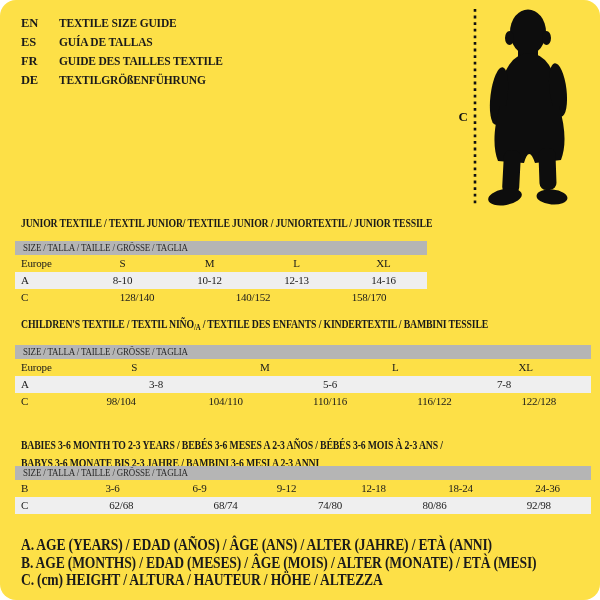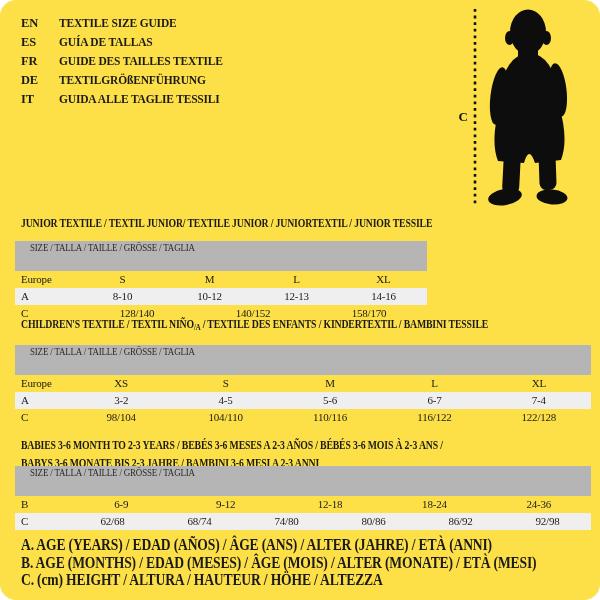--- a/index.html
+++ b/index.html
@@ -19,21 +19,21 @@
 
   
   .figure{position:absolute;top:0;left:440px;width:160px;height:220px;}
 
   
   .tbl-title{position:absolute;left:21px;font-weight:bold;font-size:11.5px;line-height:18px;white-space:nowrap;}
   .sub{font-size:8px;vertical-align:-2px;}
 
   
   .tbl{position:absolute;left:15px;font-size:11px;}
-  .bar{height:30px;line-height:14px;background:#b5b5b5;color:#2a2a2a;padding-left:15px;font-size:10.5px;overflow:hidden;}
+  .bar{height:14px;line-height:14px;background:#b5b5b5;color:#2a2a2a;padding-left:8px;font-size:10.5px;overflow:hidden;}
   .row{display:flex;height:17px;line-height:17px;}
   .row.shade{background:#efefef;}
   .lbl{padding-left:6px;}
   .t1 .lbl{width:58px;}
   .t2 .lbl,.t3 .lbl{width:48px;}
   .cell{flex:1;text-align:center;}
 
   
   .footnotes{position:absolute;top:536px;left:21px;font-weight:bold;font-size:16px;line-height:17.5px;}
   .fn-line{height:17.5px;}
@@ -52,24 +52,20 @@
       <span class="lang-code">ES</span>
       <span class="cond92">GUÍA DE TALLAS</span>
     </div>
     <div class="lang-row">
       <span class="lang-code">FR</span>
       <span class="cond92">GUIDE DES TAILLES TEXTILE</span>
     </div>
     <div class="lang-row">
       <span class="lang-code">DE</span>
       <span class="cond92">TEXTILGRÖßENFÜHRUNG</span>
-    </div>
-    <div class="lang-row">
-      <span class="lang-code">IT</span>
-      <span class="cond92">GUIDA ALLE TAGLIE TESSILI</span>
     </div>
   </div>
 
   <div class="figure">
     <svg viewBox="0 0 160 220" width="160" height="220" xmlns="http://www.w3.org/2000/svg">
       <line x1="35" y1="9" x2="35" y2="206" stroke="#111" stroke-width="2.6" stroke-dasharray="2.8 3.8"></line>
       <text x="23" y="121" text-anchor="middle" font-size="13" font-weight="bold" fill="#111">C</text>
       <g fill="#0d0d0d">
         <ellipse cx="88" cy="32" rx="18" ry="22.5"></ellipse>
         <ellipse cx="69.5" cy="38" rx="4.5" ry="7"></ellipse>
@@ -118,33 +114,30 @@
 
   <div class="tbl-title" style="top:315px;">
     <span class="cond"><span>CHILDREN'S TEXTILE / TEXTIL NIÑO</span><span class="sub">/A</span><span> / TEXTILE DES ENFANTS / KINDERTEXTIL / BAMBINI TESSILE</span></span>
   </div>
   <div class="tbl t2" style="top:345px;width:576px;">
     <div class="bar">
       <span class="cond">SIZE / TALLA / TAILLE / GRÖSSE / TAGLIA</span>
     </div>
     <div class="row">
       <span class="lbl">Europe</span>
-      <span class="cell">XS</span>
       <span class="cell">S</span>
       <span class="cell">M</span>
       <span class="cell">L</span>
       <span class="cell">XL</span>
     </div>
     <div class="row shade">
       <span class="lbl">A</span>
-      <span class="cell">3-2</span>
-      <span class="cell">4-5</span>
+      <span class="cell">3-8</span>
       <span class="cell">5-6</span>
-      <span class="cell">6-7</span>
-      <span class="cell">7-4</span>
+      <span class="cell">7-8</span>
     </div>
     <div class="row">
       <span class="lbl">C</span>
       <span class="cell">98/104</span>
       <span class="cell">104/110</span>
       <span class="cell">110/116</span>
       <span class="cell">116/122</span>
       <span class="cell">122/128</span>
     </div>
   </div>
@@ -152,33 +145,33 @@
   <div class="tbl-title" style="top:436px;">
     <span class="cond">BABIES 3-6 MONTH TO 2-3 YEARS / BEBÉS 3-6 MESES A 2-3 AÑOS / BÉBÉS 3-6 MOIS À 2-3 ANS /</span><br>
     <span class="cond">BABYS 3-6 MONATE BIS 2-3 JAHRE / BAMBINI 3-6 MESI A 2-3 ANNI</span>
   </div>
   <div class="tbl t3" style="top:466px;width:576px;">
     <div class="bar">
       <span class="cond">SIZE / TALLA / TAILLE / GRÖSSE / TAGLIA</span>
     </div>
     <div class="row">
       <span class="lbl">B</span>
+      <span class="cell">3-6</span>
       <span class="cell">6-9</span>
       <span class="cell">9-12</span>
       <span class="cell">12-18</span>
       <span class="cell">18-24</span>
       <span class="cell">24-36</span>
     </div>
     <div class="row shade">
       <span class="lbl">C</span>
       <span class="cell">62/68</span>
       <span class="cell">68/74</span>
       <span class="cell">74/80</span>
       <span class="cell">80/86</span>
-      <span class="cell">86/92</span>
       <span class="cell">92/98</span>
     </div>
   </div>
 
   <div class="footnotes">
     <div class="fn-line">
       <span class="cond">A. AGE (YEARS) / EDAD (AÑOS) / ÂGE (ANS) / ALTER (JAHRE) / ETÀ (ANNI)</span>
     </div>
     <div class="fn-line">
       <span class="cond">B. AGE (MONTHS) / EDAD (MESES) / ÂGE (MOIS) / ALTER (MONATE) / ETÀ (MESI)</span>

